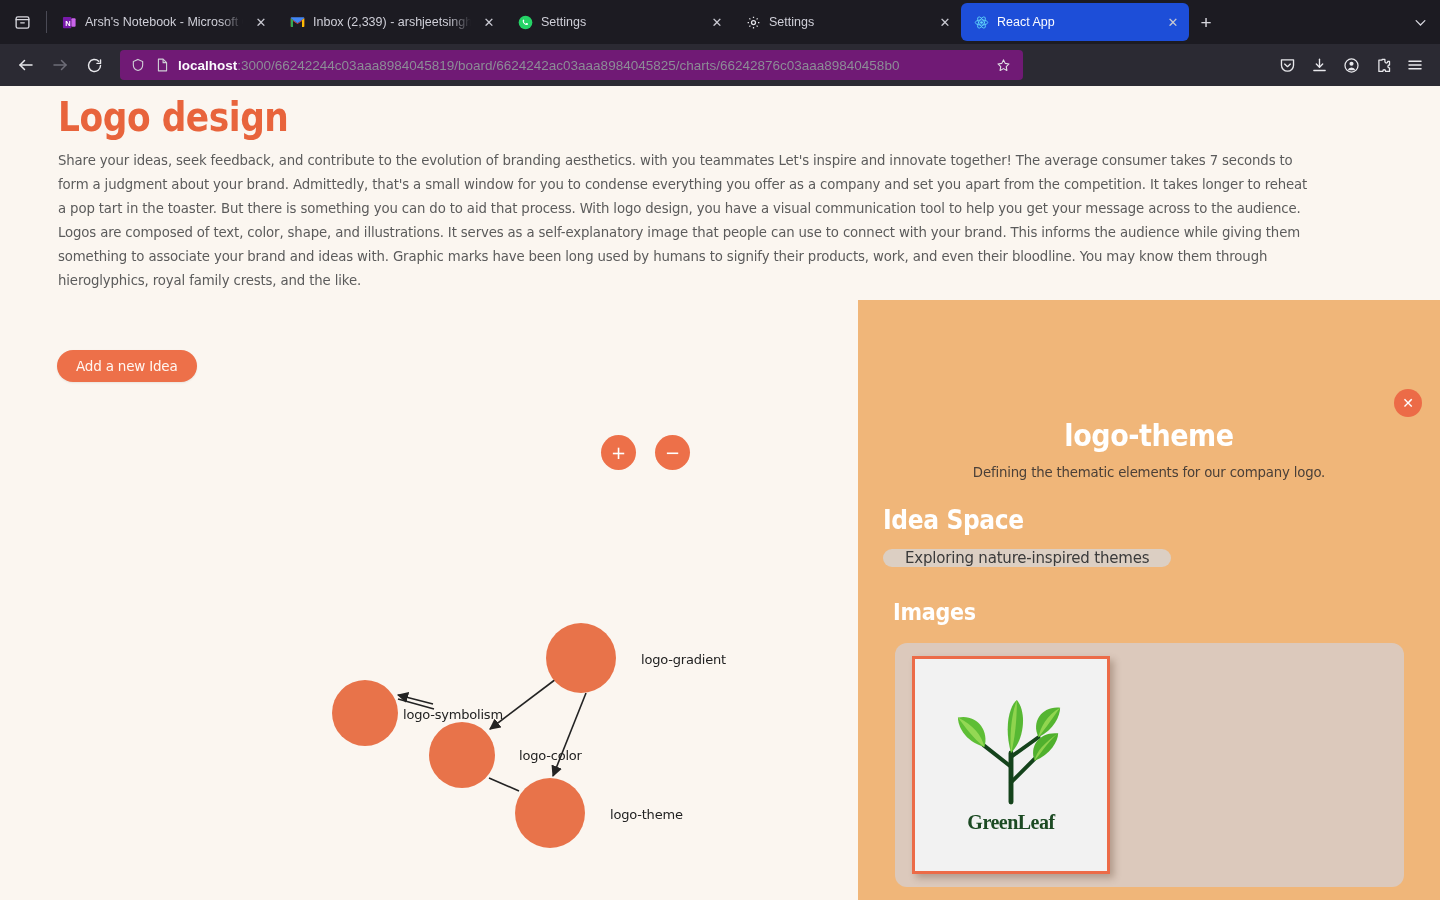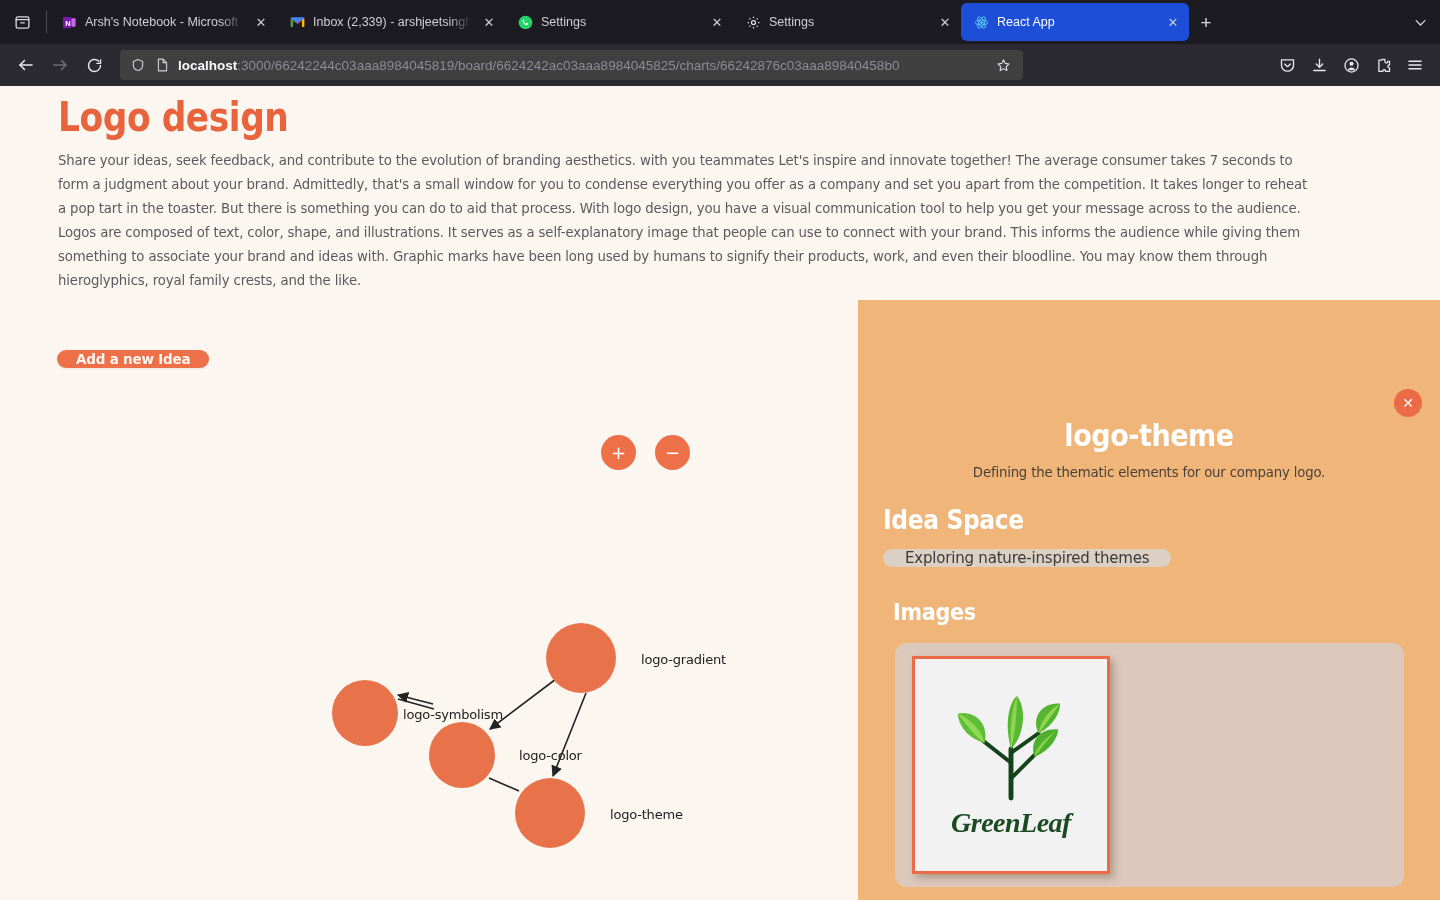--- a/index.html
+++ b/index.html
@@ -144,21 +144,21 @@
     color: #E8E8EC;
     border-radius: 4px;
     flex: 0 0 32px;
   }
 
   .nav-btn.disabled { color: #6e6d78; }
 
   .urlbar {
     flex: 0 0 903px;
     height: 30px;
-    background: #404040;
+    background: #701a75;
     border-radius: 4px;
     display: flex;
     align-items: center;
     padding: 0 8px 0 10px;
     gap: 8px;
     margin-left: 8px;
   }
 
   .url-icon { width: 16px; height: 16px; flex: 0 0 16px; color: #CFCFD6; display:flex; align-items:center; justify-content:center;}
 
@@ -216,28 +216,28 @@
     color: #5B5B5B;
     transform: scaleX(0.93);
     transform-origin: left top;
     letter-spacing: -0.15px;
   }
 
   .add-idea-btn {
     position: absolute;
     left: 57px;
     top: 264px;
-    height: 18px;
+    height: 32px;
     padding: 0 19px;
     border: none;
     border-radius: 17px;
     background: #ED7049;
     color: #FFF7F2;
     font-family: "DejaVu Sans", sans-serif;
-    font-weight: 700;
+    font-weight: 400;
     font-size: 13.5px;
     letter-spacing: -0.2px;
     cursor: pointer;
     box-shadow: 0 1px 2px rgba(0,0,0,0.08);
   }
 
   .zoom-controls {
     position: absolute;
     left: 601px;
     top: 349px;
@@ -393,25 +393,24 @@
     display: flex;
     align-items: center;
     justify-content: center;
   }
 
   .greenleaf { display: flex; flex-direction: column; align-items: center; }
 
   .greenleaf-word {
     font-family: "Liberation Serif", serif;
     font-weight: 700;
-    font-size: 28px;
+    font-size: 20px;
     color: #1C4A23;
     letter-spacing: -0.5px;
     margin-top: 3px;
-    font-style: italic;
   }
 </style>
 </head>
 <body>
 
 <div class="browser">
 
   <div class="tabstrip">
     <div class="tablist-btn">
       <svg width="17" height="17" viewBox="0 0 24 24" fill="none" stroke="#D7D7DE" stroke-width="1.9" stroke-linecap="round">

